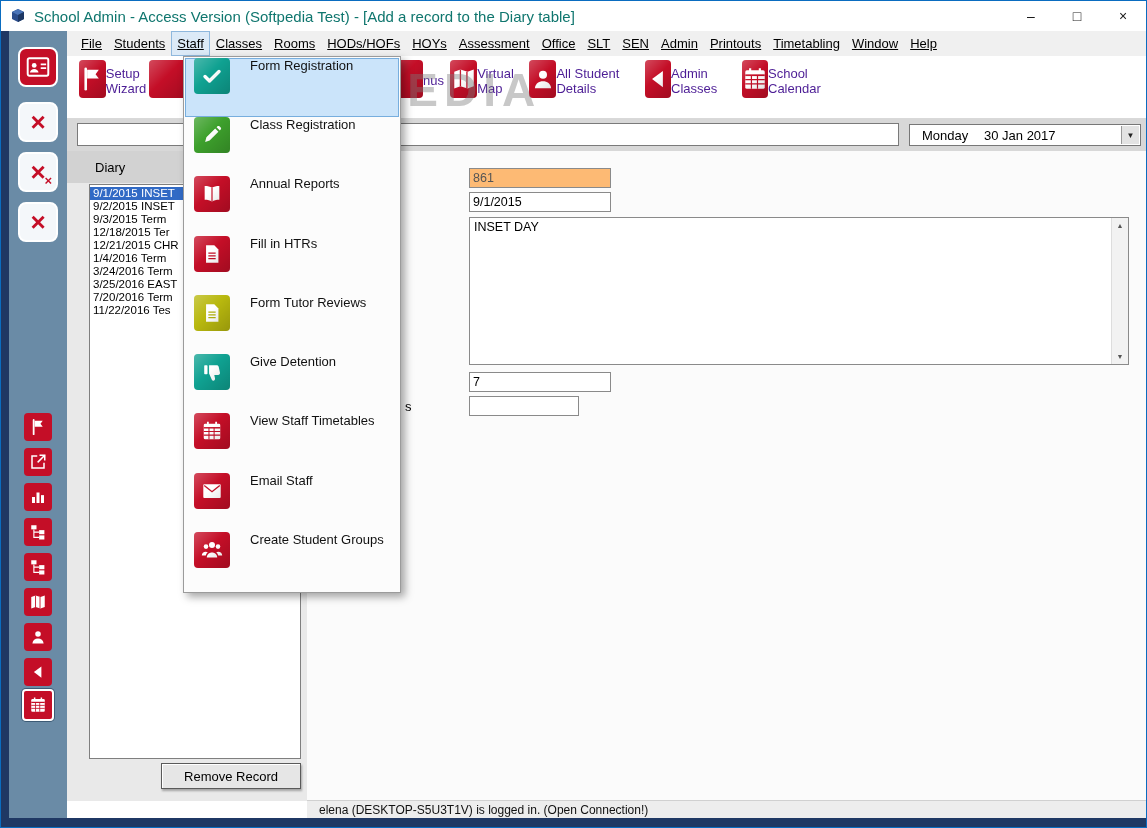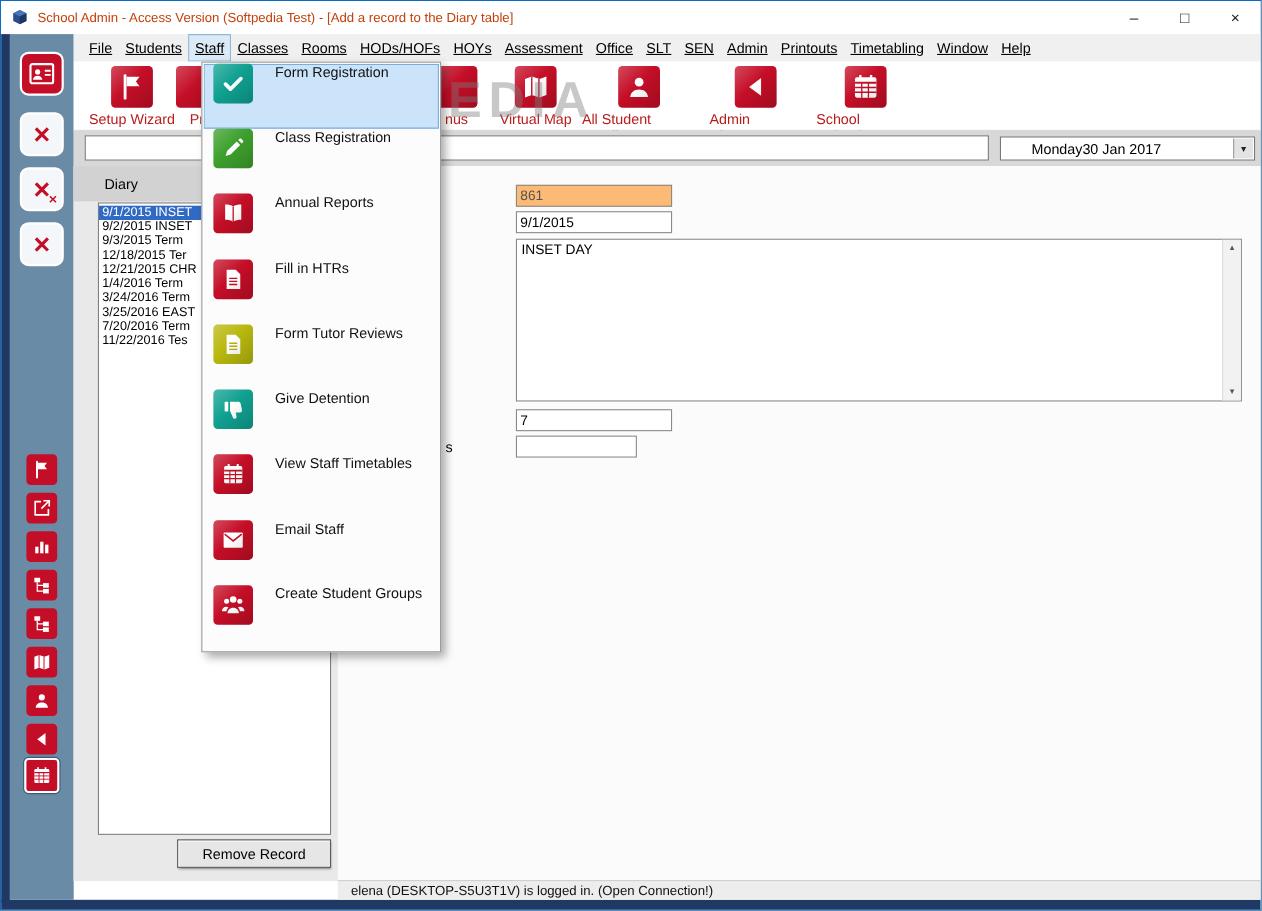--- a/index.html
+++ b/index.html
@@ -3,21 +3,21 @@
 <meta charset="utf-8">
 <style>
   * { margin:0; padding:0; box-sizing:border-box; }
   body { background:#444; font-family:"Liberation Sans", sans-serif; }
   #window { position:relative; width:1147px; height:828px; background:#fff;
             border:1px solid #0a6cc0; overflow:hidden; font-family:"Liberation Sans", sans-serif; }
 
   
   .titlebar { position:absolute; left:0; top:0; width:100%; height:30px; background:#fff; display:flex; align-items:center; }
   .app-icon { margin-left:9px; width:16px; height:16px; flex:0 0 16px; }
-  .title-text { margin-left:8px; font-size:12px; color:#c2410c; white-space:nowrap; }
+  .title-text { margin-left:8px; font-size:15px; color:#0f766e; white-space:nowrap; }
   .win-controls { position:absolute; right:0; top:0; height:30px; display:flex; }
   .win-btn { width:46px; height:30px; display:flex; align-items:center; justify-content:center;
              font-size:14px; color:#1a1a1a; cursor:default; }
 
   
   .frame-left { position:absolute; left:0; top:30px; width:8px; height:789px; background:#1f3864; }
   .frame-bottom { position:absolute; left:0; top:817px; width:100%; height:10px; background:#1f3864; }
   .sidebar { position:absolute; left:8px; top:30px; width:58px; height:787px; background:#6a8ba6; }
   .sb-big { position:absolute; left:9px; width:40px; height:40px; border:2px solid #fff; border-radius:8px;
             display:flex; align-items:center; justify-content:center; }
@@ -30,34 +30,34 @@
 
   
   .menubar { position:absolute; left:66px; top:30px; width:1081px; height:25px; background:#f0f0f0;
              display:flex; align-items:stretch; padding-left:8px; font-size:13px; color:#000; }
   .mb-item { padding:0 6px; display:flex; align-items:center; white-space:nowrap;text-decoration:underline; }
   .mb-item.open { background:#dceaf7; box-shadow:inset 0 0 0 1px #8fb8dd; }
 
   
   .toolbar { position:absolute; left:66px; top:55px; width:1081px; height:63px; background:#fff;
              border-bottom:1px solid #d9d9d9; }
-  .tb-item { position:absolute; top:4px; display:flex; flex-direction:column; align-items:center; font-size:13px; color:#b91c1c; }
+  .tb-item { position:absolute; top:4px; display:flex; flex-direction:row; align-items:center; font-size:13px; color:#4c1d95; }
   .tb-icon { width:38px; height:38px; border-radius:4px; display:flex; align-items:center; justify-content:center;
              margin-bottom:3px; position:relative; }
   .tb-icon::after, .tile::after { content:""; position:absolute; inset:0; border-radius:4px;
              background:linear-gradient(135deg, rgba(255,255,255,.25), rgba(255,255,255,0) 45%, rgba(0,0,0,.18)); }
   .watermark { position:absolute; left:223px; top:62px; font-size:46px; font-weight:bold; letter-spacing:6px;
                color:rgba(125,125,125,.42); z-index:5; pointer-events:none; }
 
   
   .gray-band { position:absolute; left:66px; top:118px; width:1081px; height:32px; background:#d8d8d8; }
   .search-combo { position:absolute; left:76px; top:122px; width:822px; height:23px; border:1px solid #7a7a7a;
                   background:#fff; font-size:13px; padding:0 4px; font-family:inherit; }
   .date-combo { position:absolute; left:908px; top:123px; width:232px; height:22px; background:#fff;
-                border:1px solid #777; display:flex; align-items:center; font-size:13px; color:#000;text-align:right; }
+                border:1px solid #777; display:flex; align-items:center; font-size:13px; color:#000; }
   .date-combo .day { margin-left:12px; width:62px; }
   .combo-arrow { position:absolute; right:1px; top:1px; bottom:1px; width:18px; background:#e3e3e3;
                  border-left:1px solid #9a9a9a; display:flex; align-items:center; justify-content:center;
                  font-size:8px; color:#222; }
 
   
   .form-area { position:absolute; left:66px; top:150px; width:1081px; height:650px; background:#fbfbfb; }
   .left-panel { position:absolute; left:66px; top:150px; width:240px; height:650px; background:#e9e9e9; }
   .diary-header { position:absolute; left:66px; top:150px; width:240px; height:32px; background:#d2d2d2;
                   display:flex; align-items:center; padding-left:28px; font-size:13px; color:#000; }

